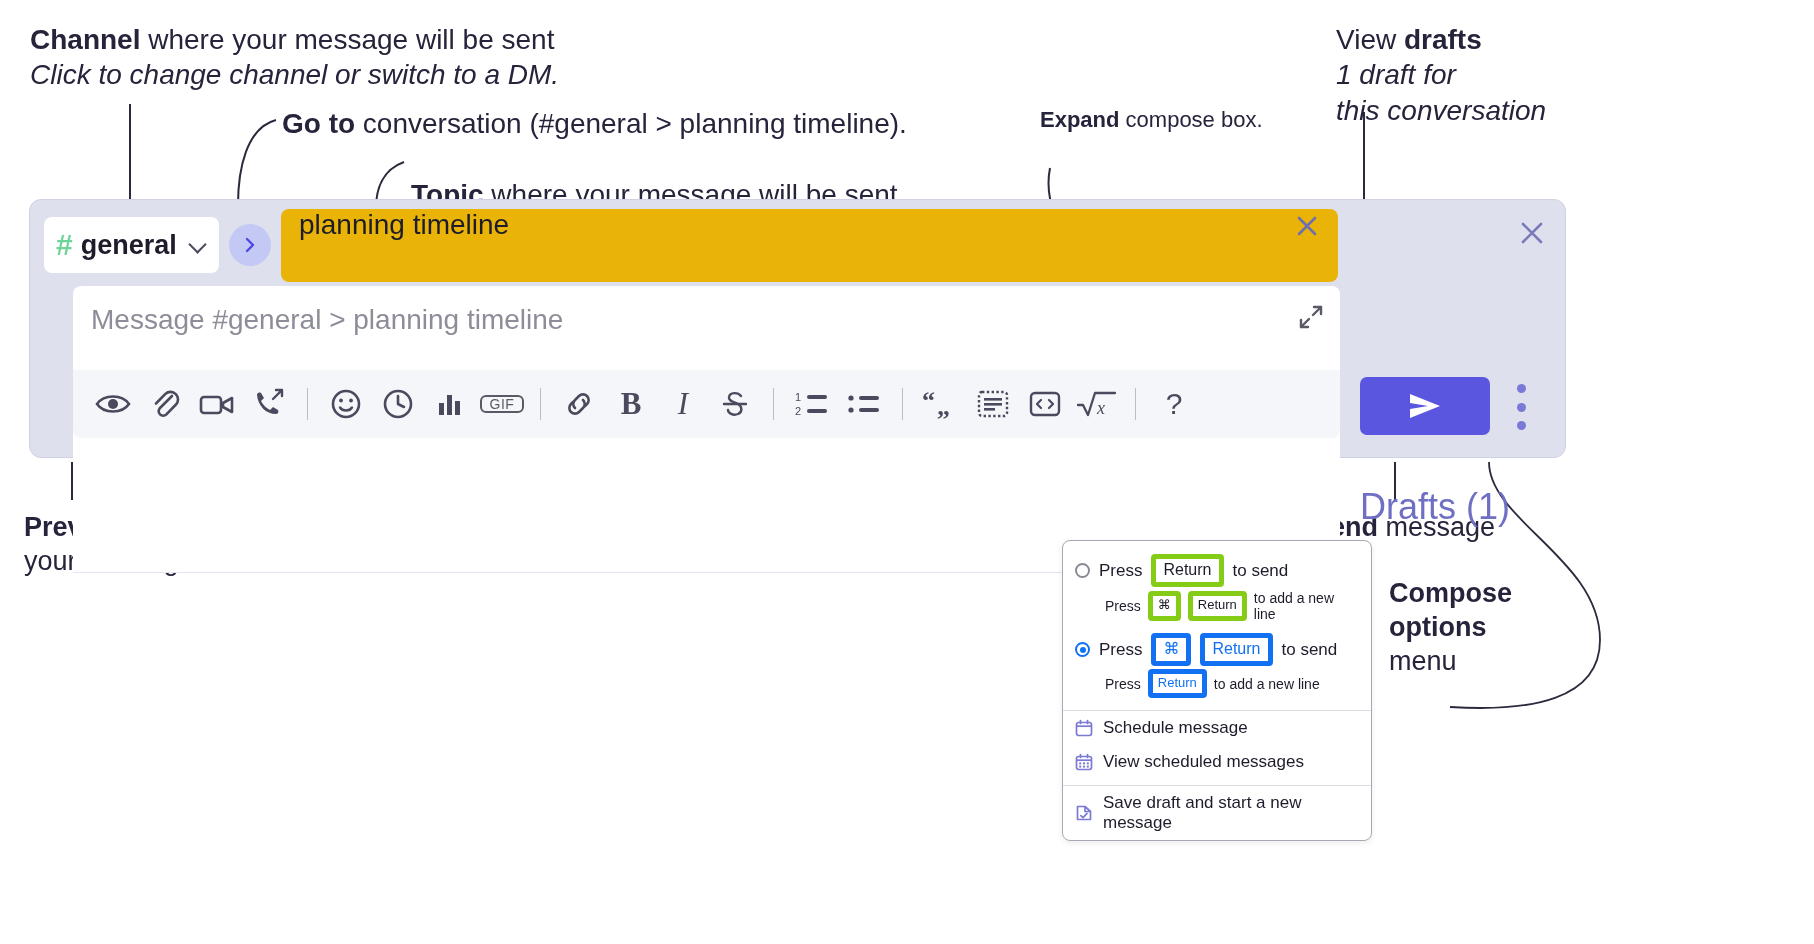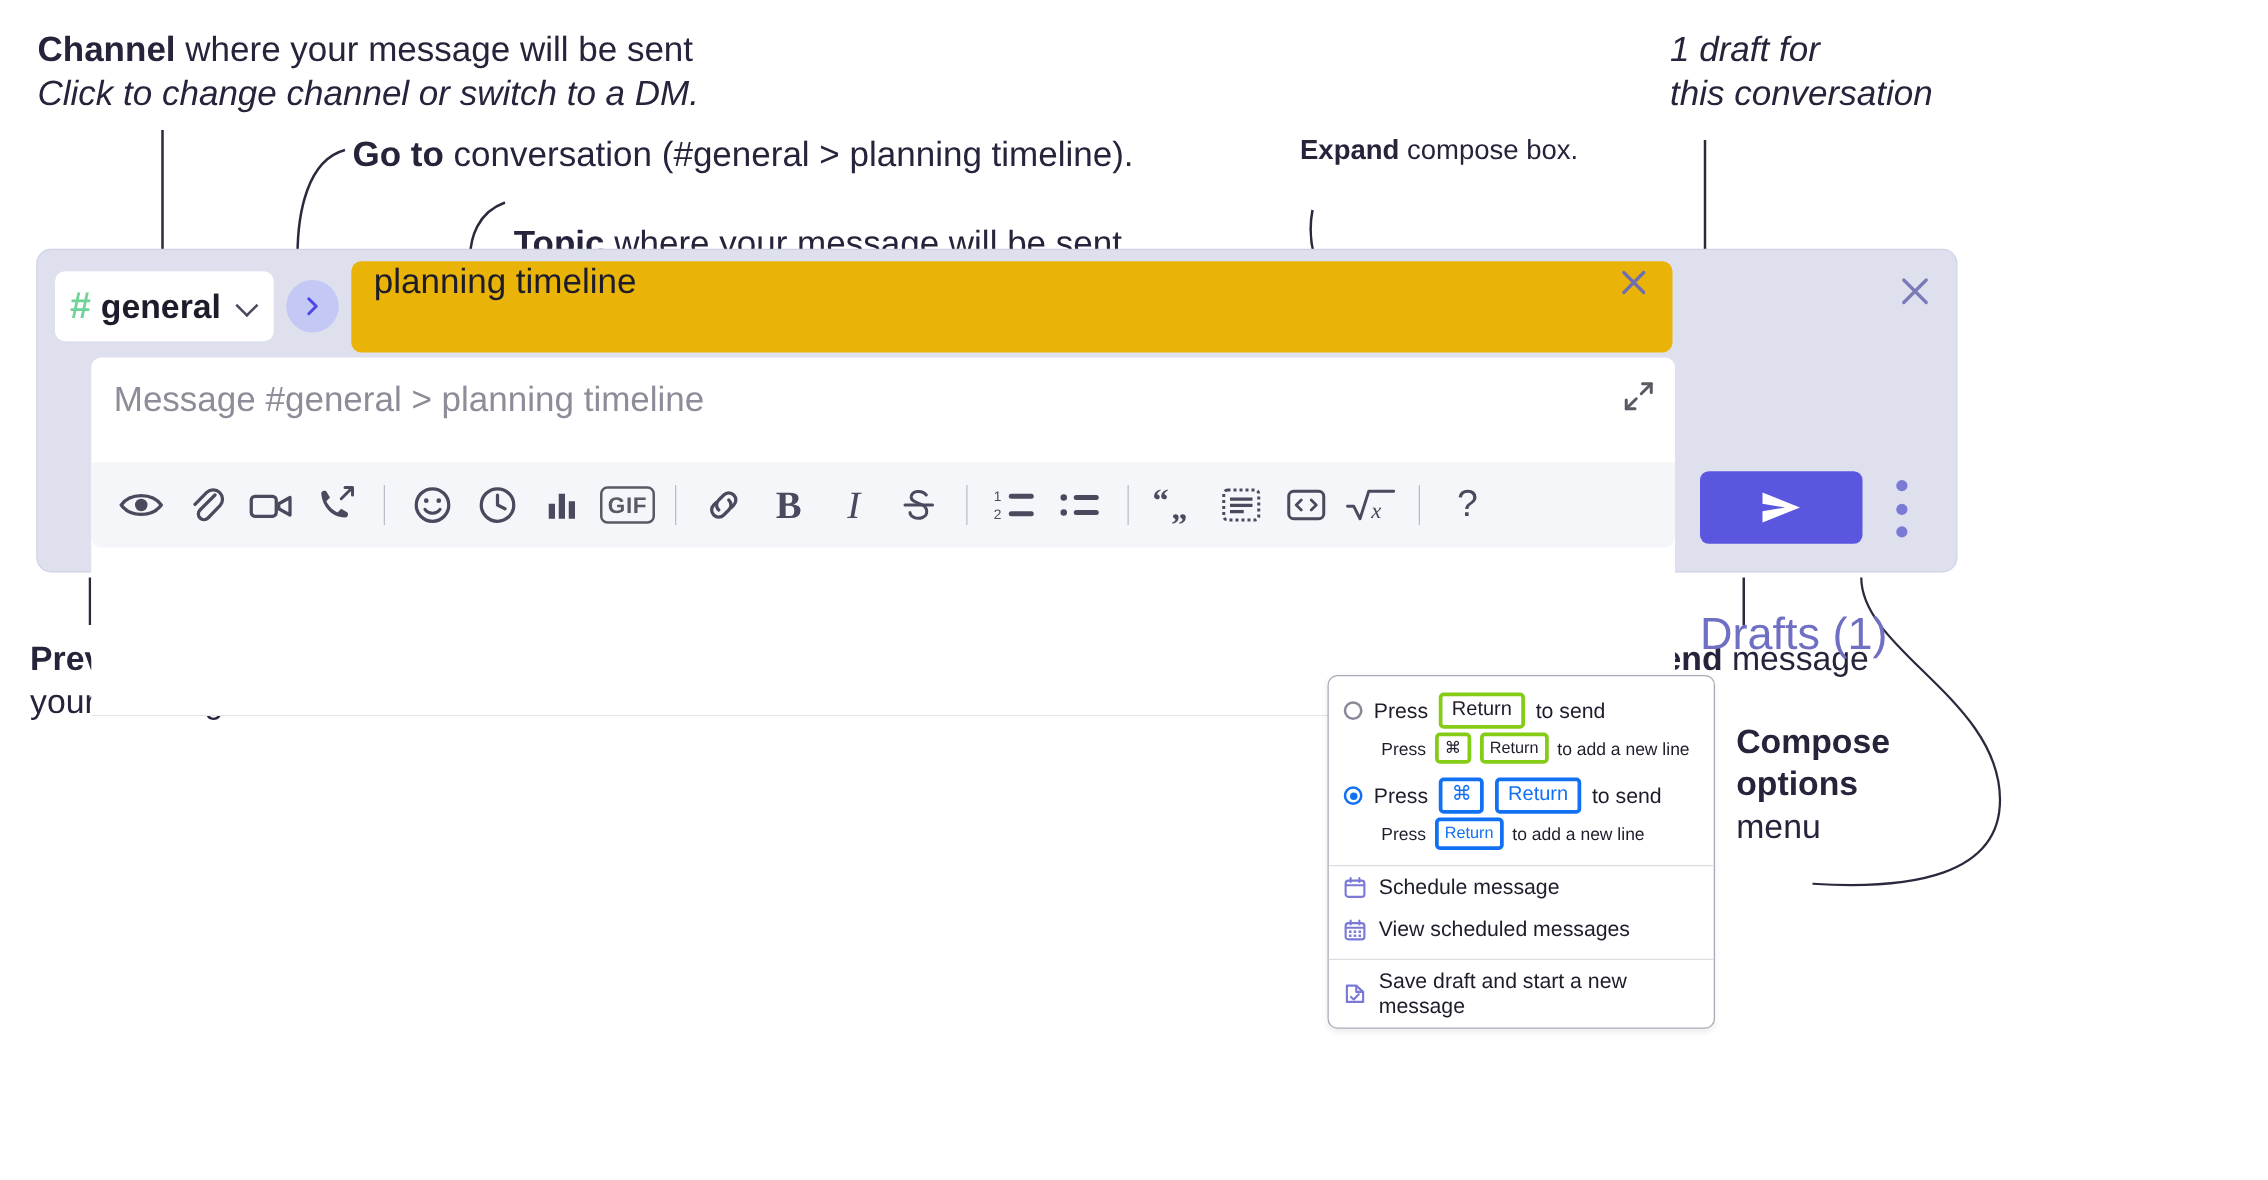--- a/index.html
+++ b/index.html
@@ -84,23 +84,23 @@
   .toolbar {
     position:absolute; left:43px; top:170px; width:1267px; height:68px;
     background:#f5f6f9; border-radius:0 0 8px 8px;
     display:flex; align-items:center; padding-left:14px; gap:0;
   }
   .tb { width:52px; height:52px; display:flex; align-items:center; justify-content:center; }
   .tb svg { display:block; }
   .tbsep { width:1px; height:32px; background:#b9bcc9; margin:0 12px; }
 
   .gif-box {
-    width:44px; height:30px; border:2.5px solid #5a5a66; border-radius:6px;
+    width:44px; height:18px; border:2.5px solid #5a5a66; border-radius:6px;
     display:flex; align-items:center; justify-content:center;
-    font-size:18px; font-weight:700; color:#5a5a66; letter-spacing:.5px;
+    font-size:14px; font-weight:400; color:#5a5a66; letter-spacing:.5px;
   }
   .qmark { font-size:30px; color:#4a4a5e; font-weight:400; }
   .bold-g { font-size:31px; color:#4a4a5e; font-family:"Liberation Serif", serif; font-weight:700; }
   .ital-g { font-size:31px; color:#4a4a5e; font-family:"Liberation Serif", serif; font-style:italic; }
 
   .send-btn {
     position:absolute; left:1330px; top:177px; width:130px; height:58px;
     background:#5b56e0; border-radius:7px;
     display:flex; align-items:center; justify-content:center;
   }
@@ -122,21 +122,21 @@
   }
   .opt { padding:5px 12px 2px 12px; }
   .opt-main { display:flex; align-items:center; gap:9px; font-size:17px; color:#1d1c2b; }
   .opt-sub  { display:flex; align-items:center; gap:7px; font-size:14px; color:#1d1c2b;
               margin:3px 0 4px 30px; }
   .radio { width:15px; height:15px; border:2px solid #8a8a97; border-radius:50%;
            flex:none; position:relative; background:#fff; }
   .radio.on { border-color:#1271f2; }
   .radio.on:after { content:""; position:absolute; left:2.5px; top:2.5px;
                     width:6px; height:6px; border-radius:50%; background:#1271f2; }
-  .key { border:3px solid #84cc16; border-radius:4px; padding:1px 7px 2px 7px;
+  .key { border:5px solid #84cc16; border-radius:4px; padding:1px 7px 2px 7px;
          font-size:16px; color:#1d1c2b; background:#fff; line-height:1.25; }
   .opt-sub .key { font-size:13px; padding:1px 5px 2px 5px; }
   .key.blue { border-color:#1271f2; color:#1271f2; }
 
   .menu-div { height:1px; background:#dcdce2; margin-top:6px; }
   .mitem { display:flex; align-items:center; gap:10px; padding:7px 12px; font-size:17px; color:#1d1c2b; }
   .mitem svg { flex:none; display:block; }
 
 </style>
 </head>
@@ -153,20 +153,21 @@
 
 <div class="anno" id="anno-topic">
   <b>Topic</b><span> where your message will be sent</span>
 </div>
 
 <div class="anno" id="anno-expand">
   <b>Expand</b><span> compose box.</span>
 </div>
 
 <div class="anno" id="anno-drafts">
+  <div><span>View </span><b>drafts</b></div>
   <div><i>1 draft for</i></div>
   <div><i>this conversation</i></div>
 </div>
 
 <div class="anno" id="anno-preview">
   <div><b>Preview</b></div>
   <div><span>your message</span></div>
 </div>
 
 <div class="anno" id="anno-insert">

